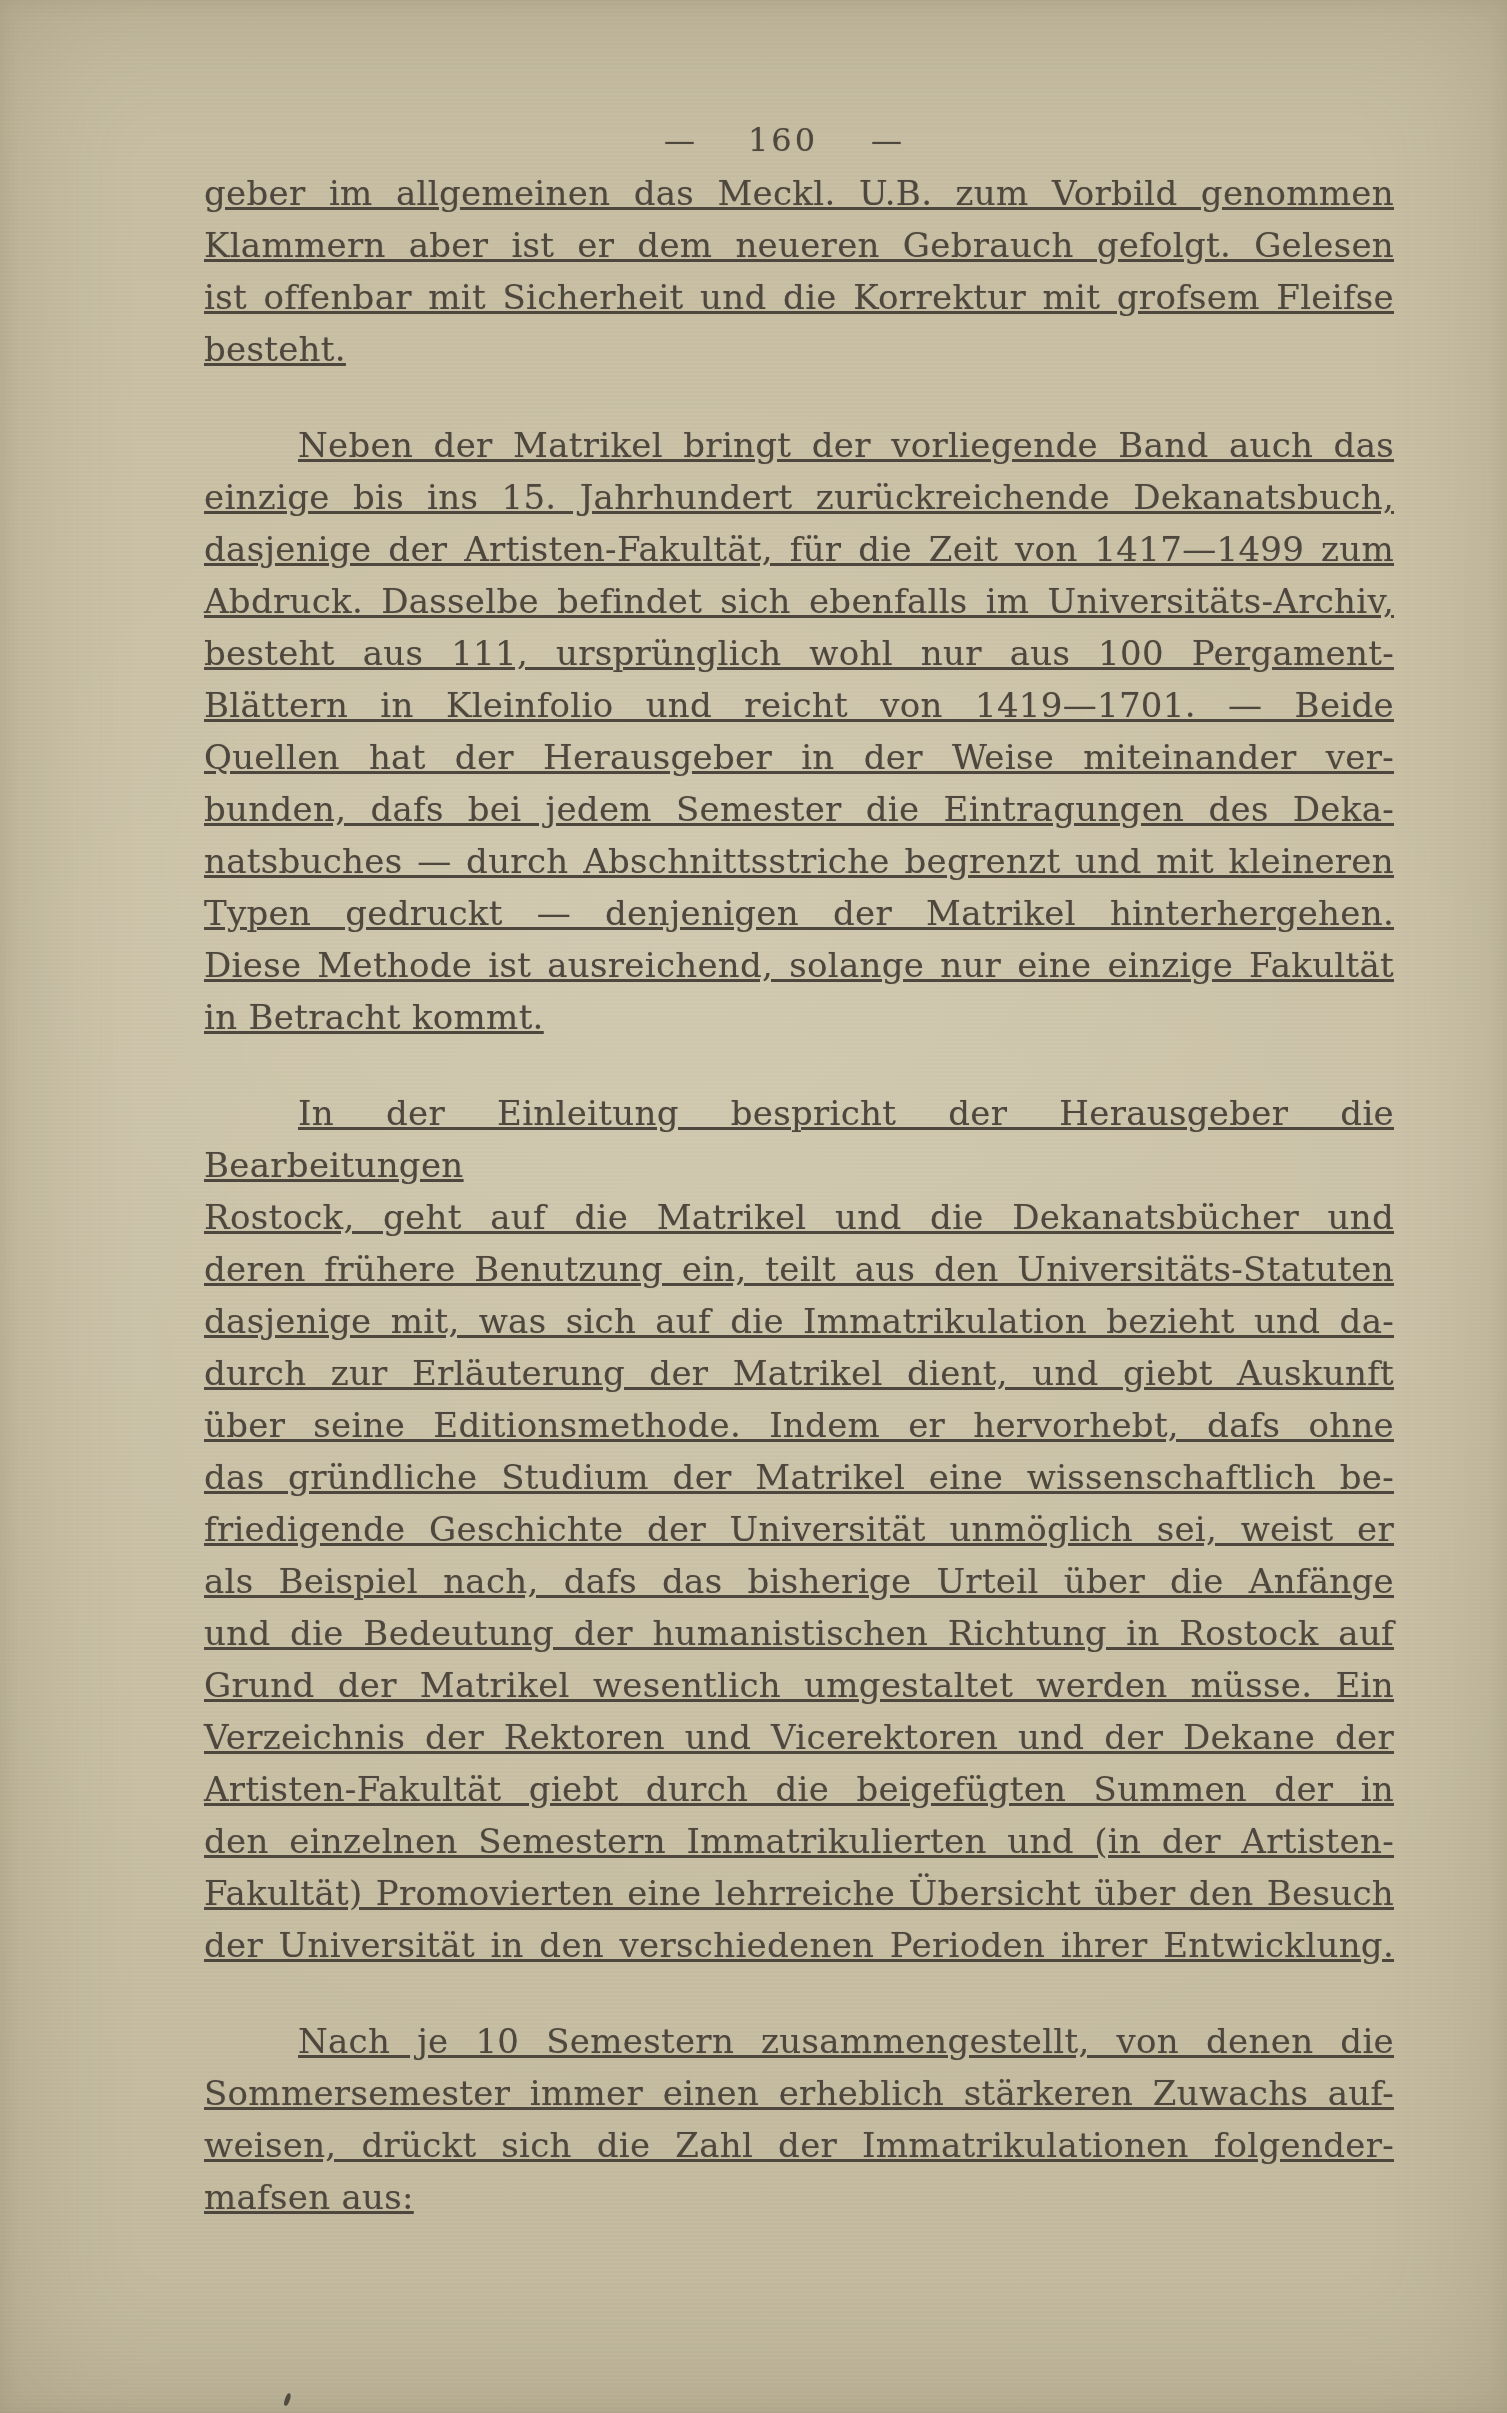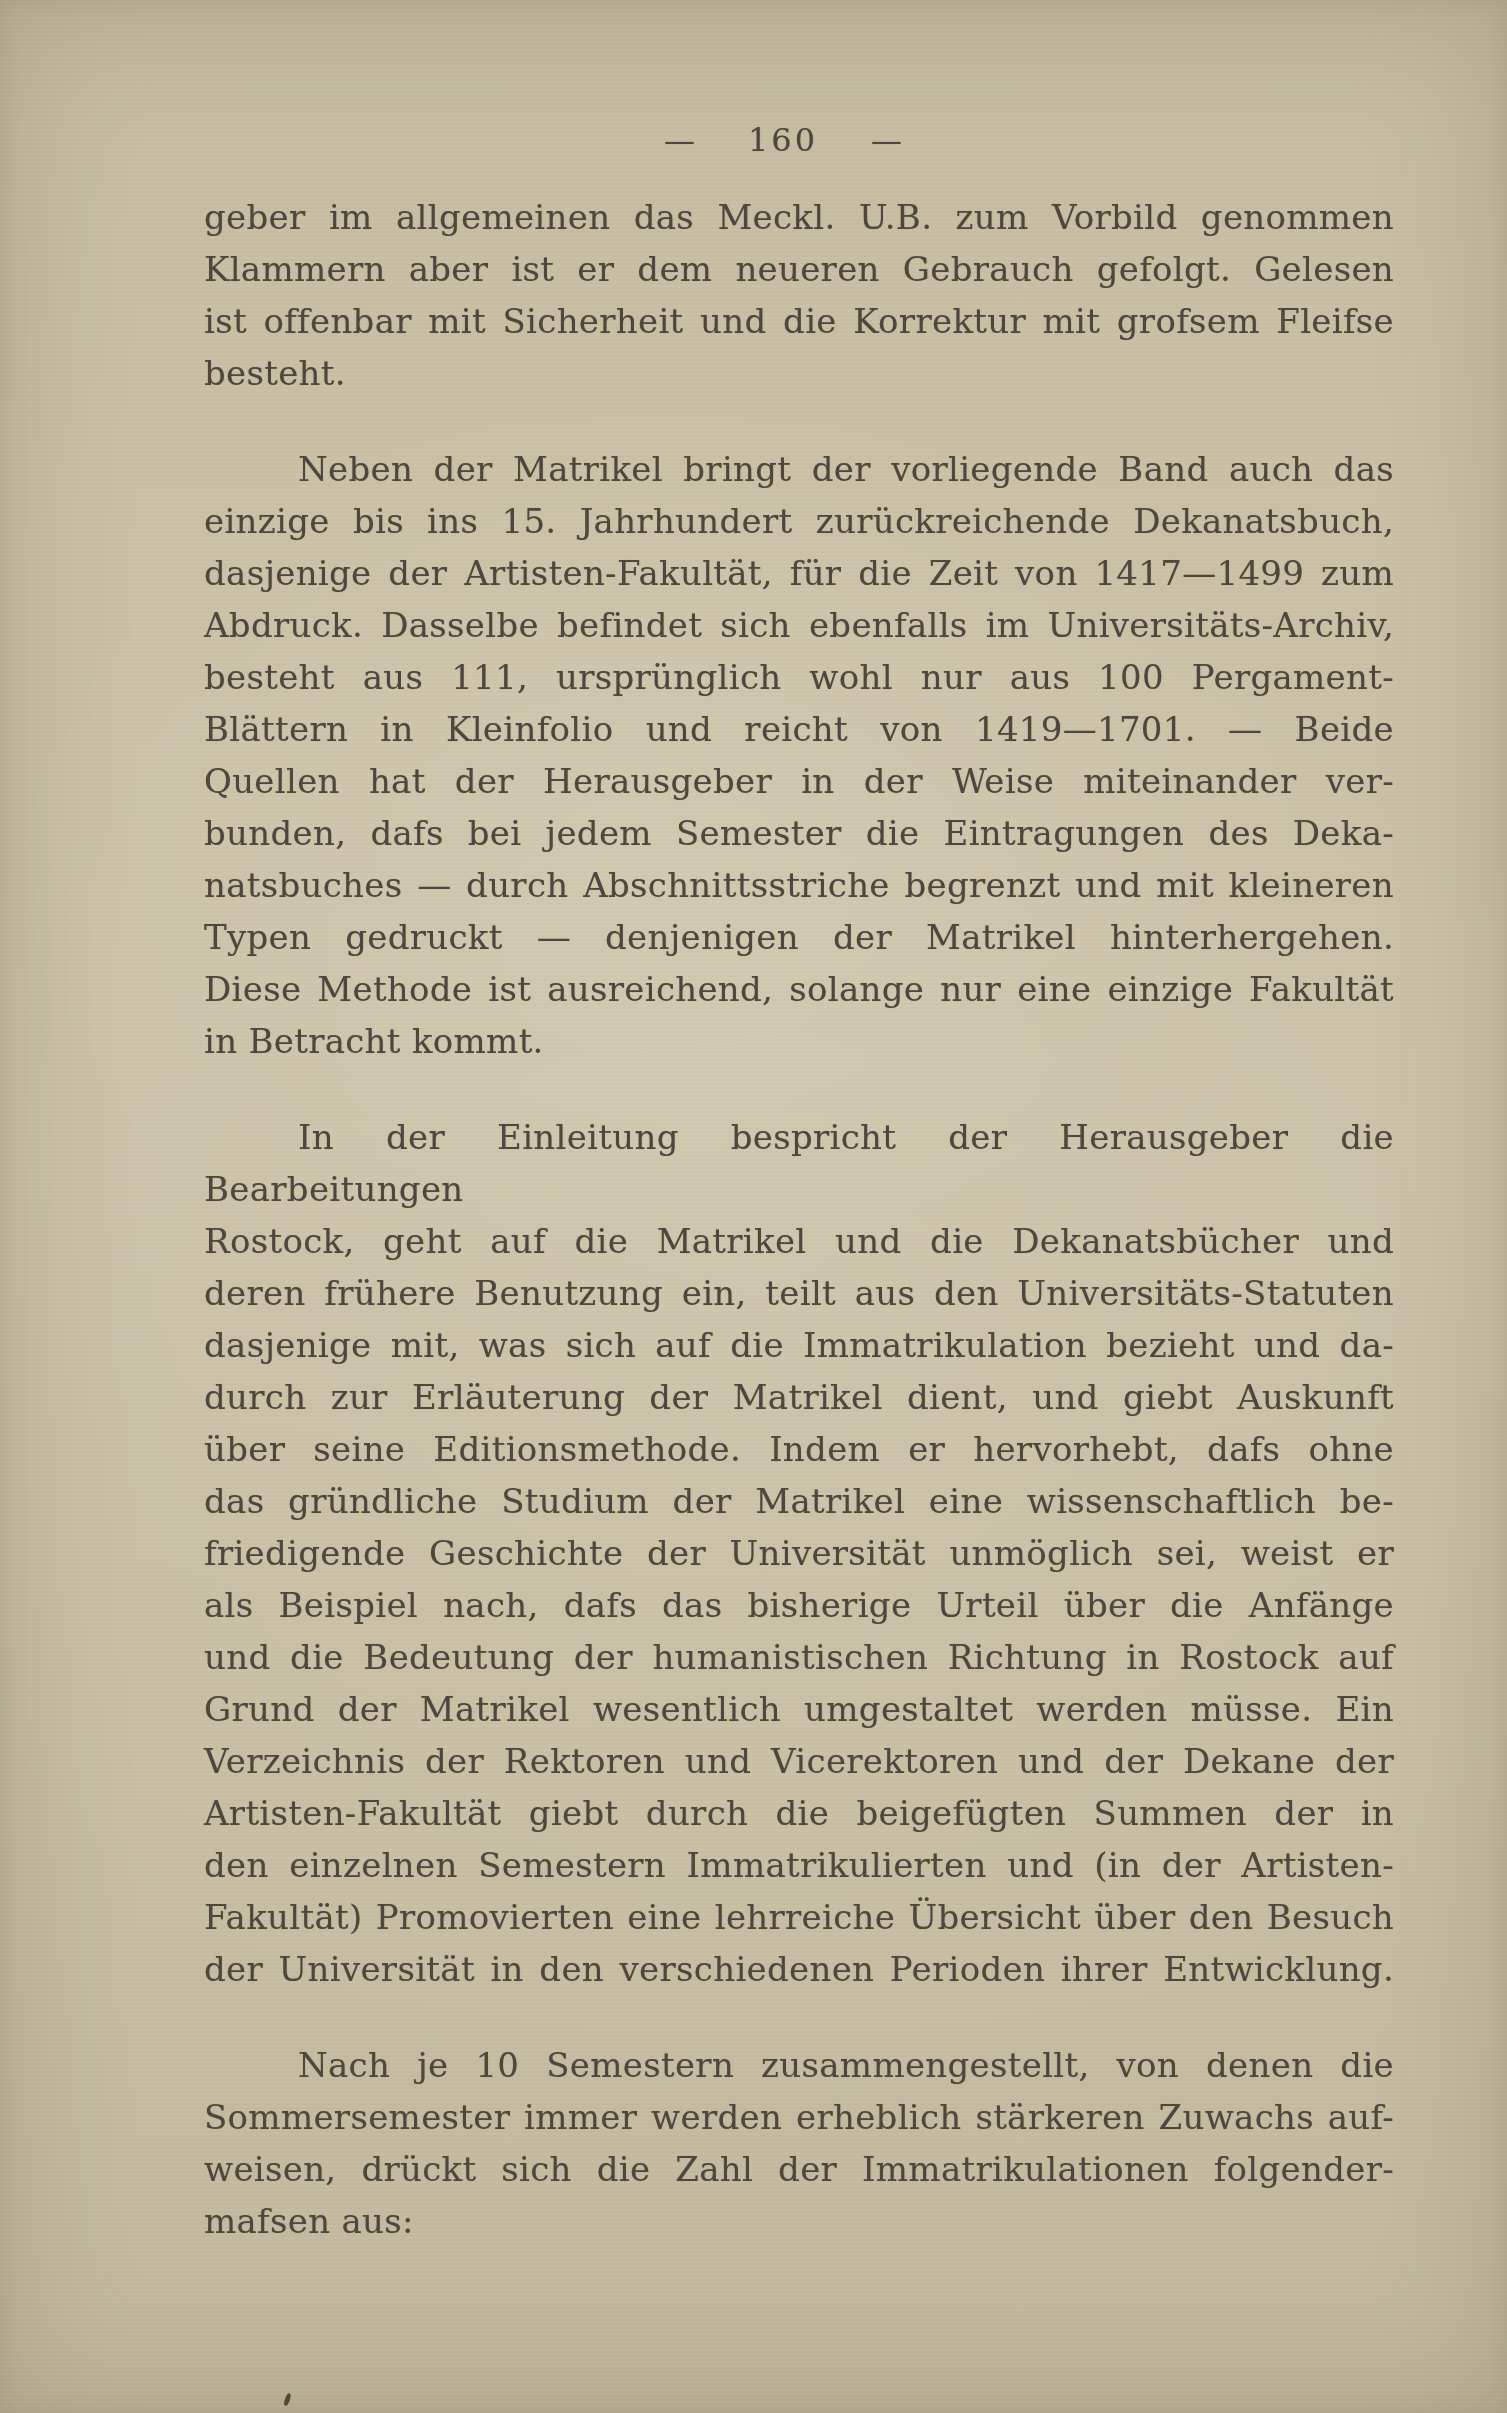--- a/index.html
+++ b/index.html
@@ -44,28 +44,29 @@
     letter-spacing: 0;
     font-weight: normal;
   }
   .running-head .folio {
     font-size: 32px;
     letter-spacing: 3px;
   }
 
   .text-block {
     position: absolute;
-    top: 191px;
+    top: 167px;
     left: 204px;
     width: 1190px;
     font-size: 34px;
     line-height: 52px;
     letter-spacing: 0.3px;
     color: var(--ink);
     text-shadow: 0 0 1px rgba(78, 71, 61, 0.30);
+    text-decoration: underline;
   }
   .line {
     width: 100%;
     text-align: justify;
     text-align-last: justify;
     white-space: normal;
   }
   .line.indent { text-indent: 94px; margin-top: 44px; }
   .line.end { text-align-last: left; }
 
@@ -119,21 +120,21 @@
     <div class="line">friedigende Geschichte der Universität unmöglich sei, weist er</div>
     <div class="line">als Beispiel nach, dafs das bisherige Urteil über die Anfänge</div>
     <div class="line">und die Bedeutung der humanistischen Richtung in Rostock auf</div>
     <div class="line">Grund der Matrikel wesentlich umgestaltet werden müsse. Ein</div>
     <div class="line">Verzeichnis der Rektoren und Vicerektoren und der Dekane der</div>
     <div class="line">Artisten-Fakultät giebt durch die beigefügten Summen der in</div>
     <div class="line">den einzelnen Semestern Immatrikulierten und (in der Artisten-</div>
     <div class="line">Fakultät) Promovierten eine lehrreiche Übersicht über den Besuch</div>
     <div class="line">der Universität in den verschiedenen Perioden ihrer Entwicklung.</div>
     <div class="line indent">Nach je 10 Semestern zusammengestellt, von denen die</div>
-    <div class="line">Sommersemester immer werden erheblich stärkeren Zuwachs auf-</div>
+    <div class="line">Sommersemester immer einen erheblich stärkeren Zuwachs auf-</div>
     <div class="line">weisen, drückt sich die Zahl der Immatrikulationen folgender-</div>
     <div class="line end">mafsen aus:</div>
   </div>
 
   <div class="ink-speck"></div>
 
 </div>
 
 
 </body></html>

